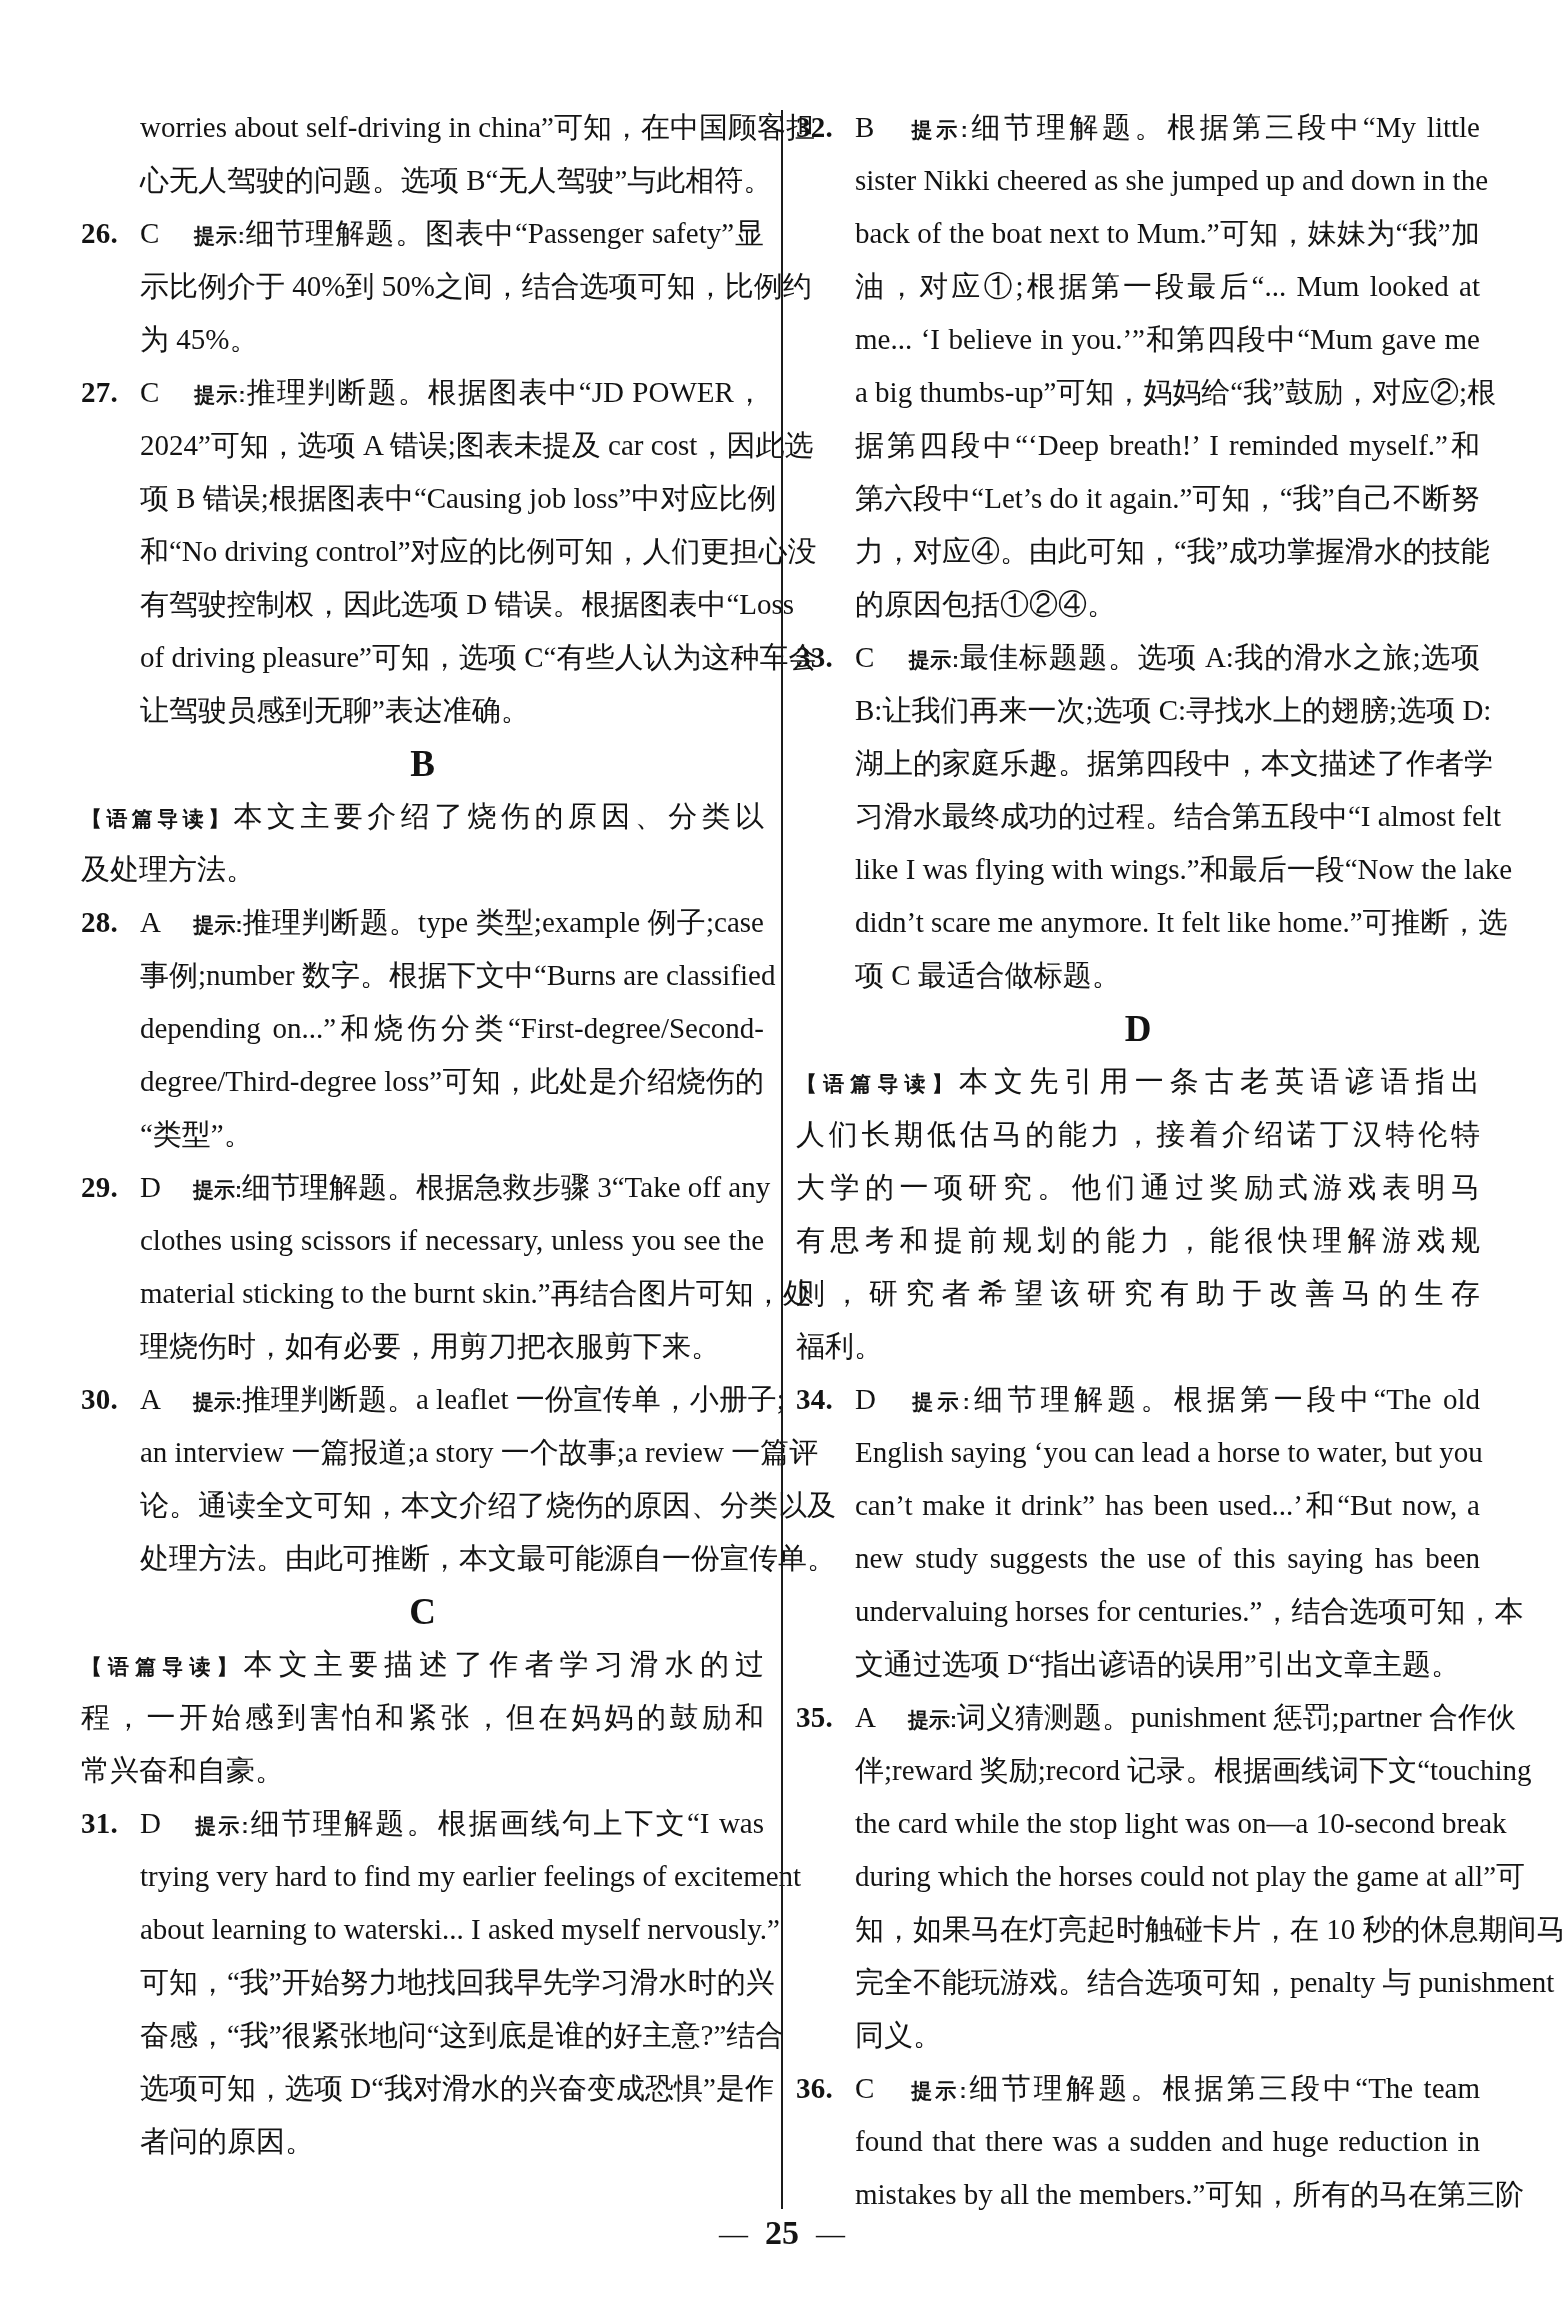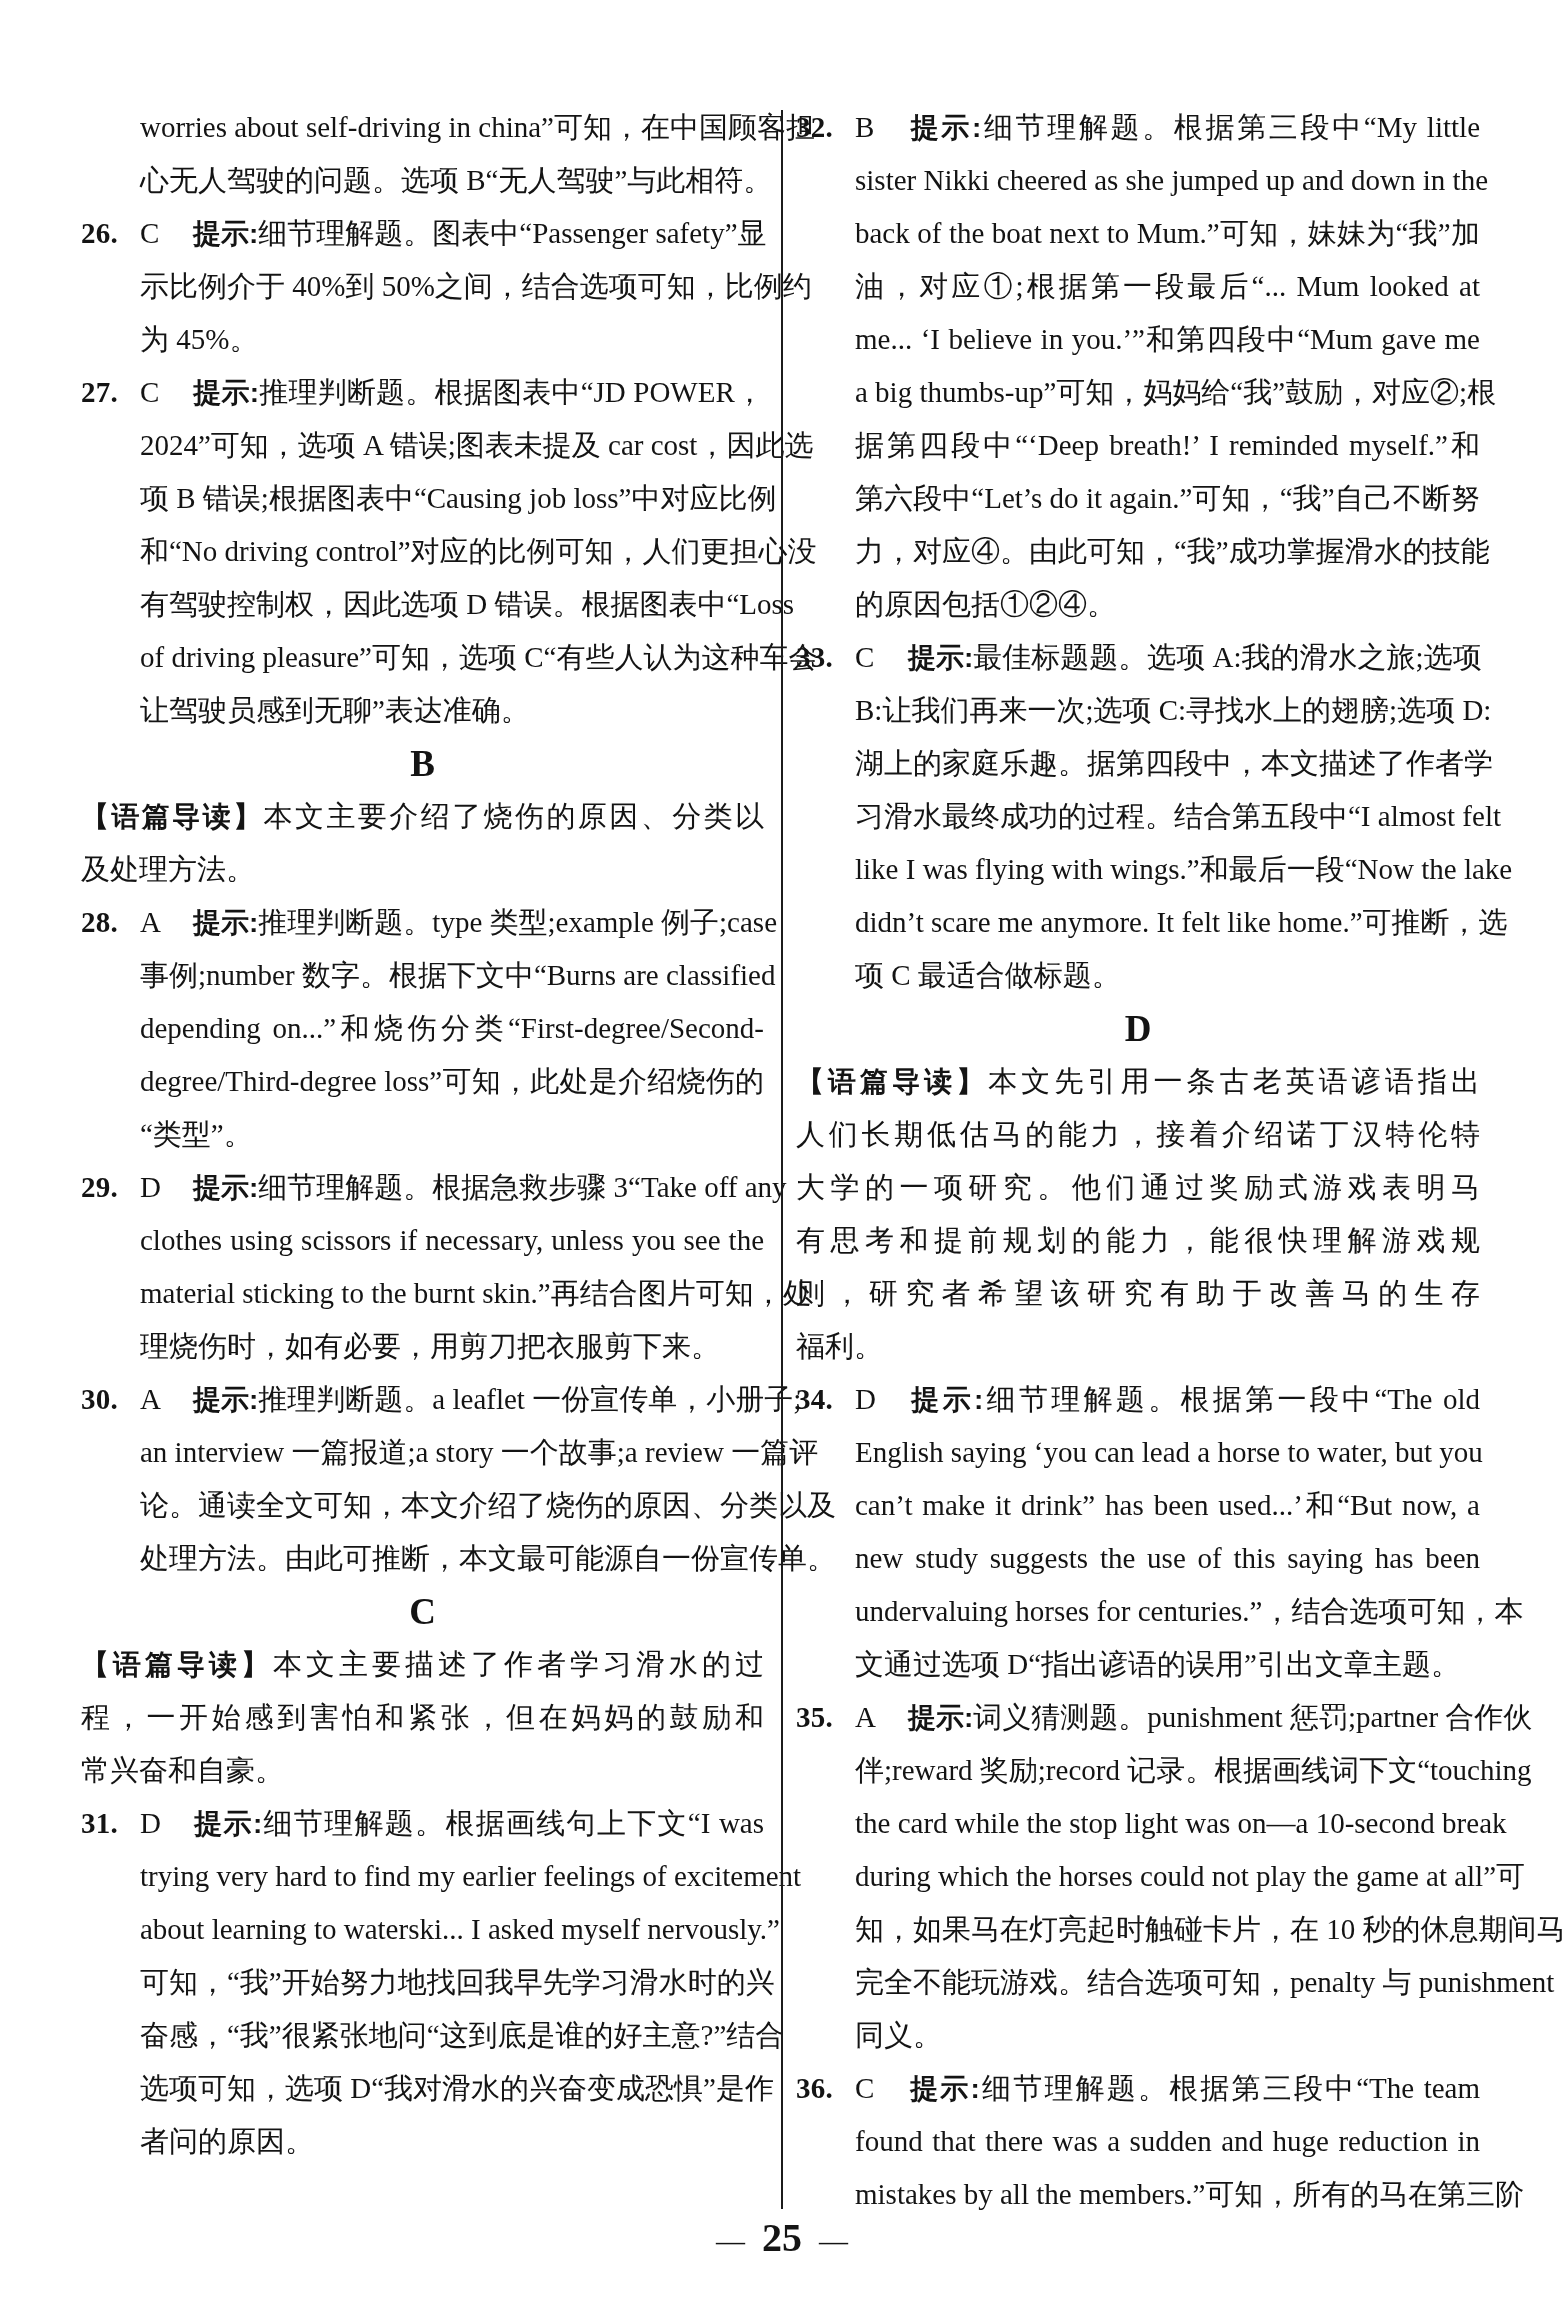--- a/index.html
+++ b/index.html
@@ -25,32 +25,32 @@
   .line.end{text-align-last:left;}
   .line.cont{margin-left:59px;}
   .num{
     display:inline-block;width:59px;font-weight:700;
     letter-spacing:0.3px;
   }
   .ans{display:inline-block;width:53px;}
   .hint,.intro-label{
     font-weight:700;
     font-family:"Liberation Sans","DejaVu Sans",sans-serif;
-    font-size:28px;
+    font-size:21px;
   }
   .section-line{
     height:53px;line-height:53px;
     text-align:center;text-align-last:center;
     font-size:37px;font-weight:700;
   }
   .footer{
     position:absolute;top:2214px;left:0;width:1564px;
     text-align:center;text-align-last:center;font-size:29px;
   }
-  .footer .pn{font-weight:700;margin:0 17px;font-size:40px;}
+  .footer .pn{font-weight:700;margin:0 17px;font-size:34px;}
 </style>
 </head>
 <body>
 
 <div class="page">
   <div class="col col-left">
       <div class="line cont"><span>worries about self-driving in china”可知，在中国顾客担</span></div>
       <div class="line cont end"><span>心无人驾驶的问题。选项 B“无人驾驶”与此相符。</span></div>
       <div class="line"><span class="num">26.</span><span class="ans">C</span><span class="hint">提示:</span><span>细节理解题。图表中“Passenger safety”显</span></div>
       <div class="line cont"><span>示比例介于 40%到 50%之间，结合选项可知，比例约</span></div>

